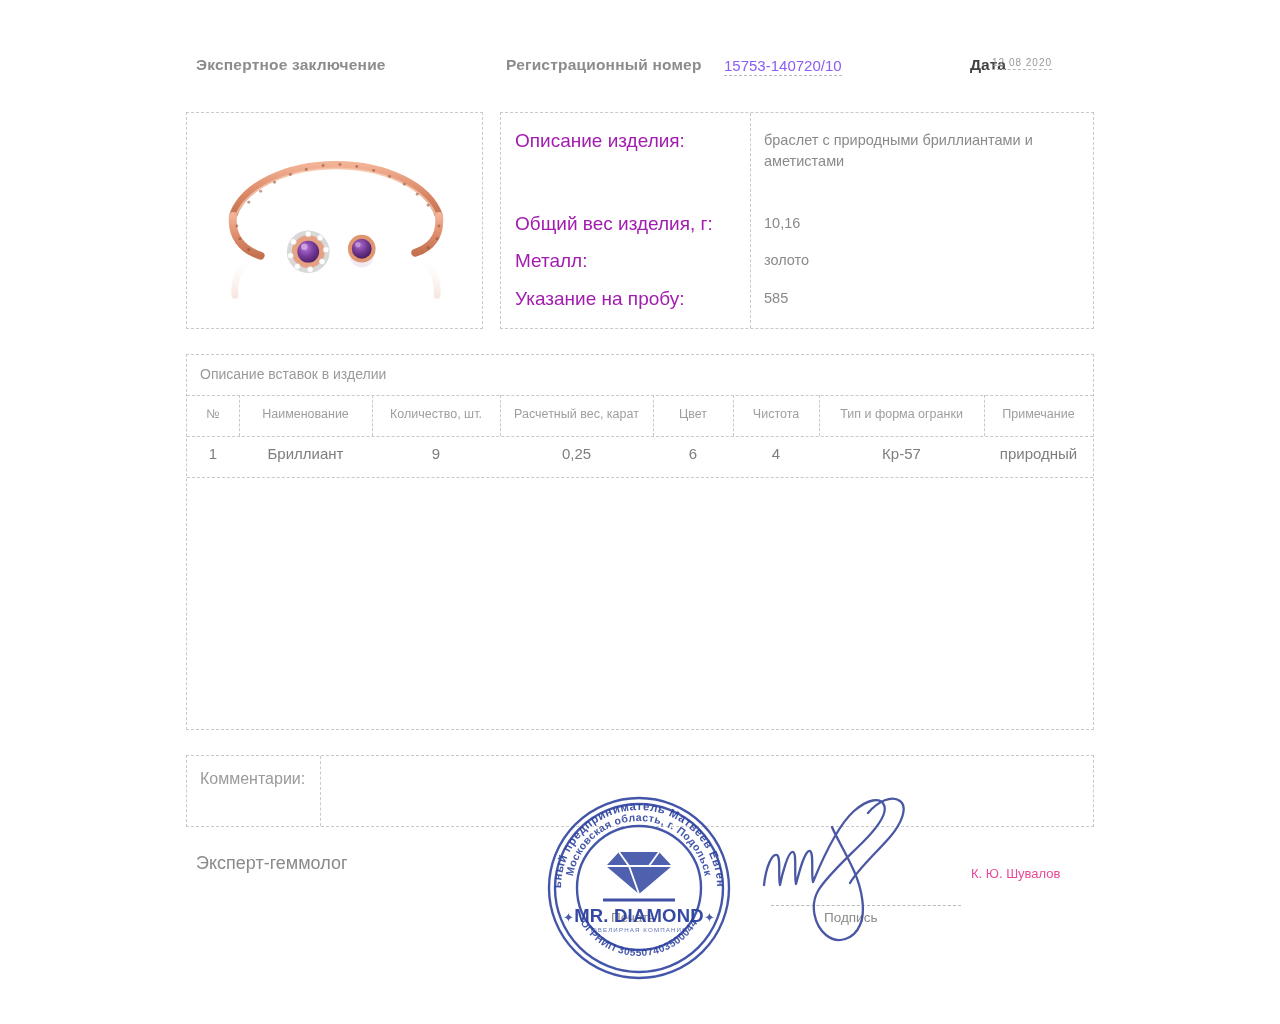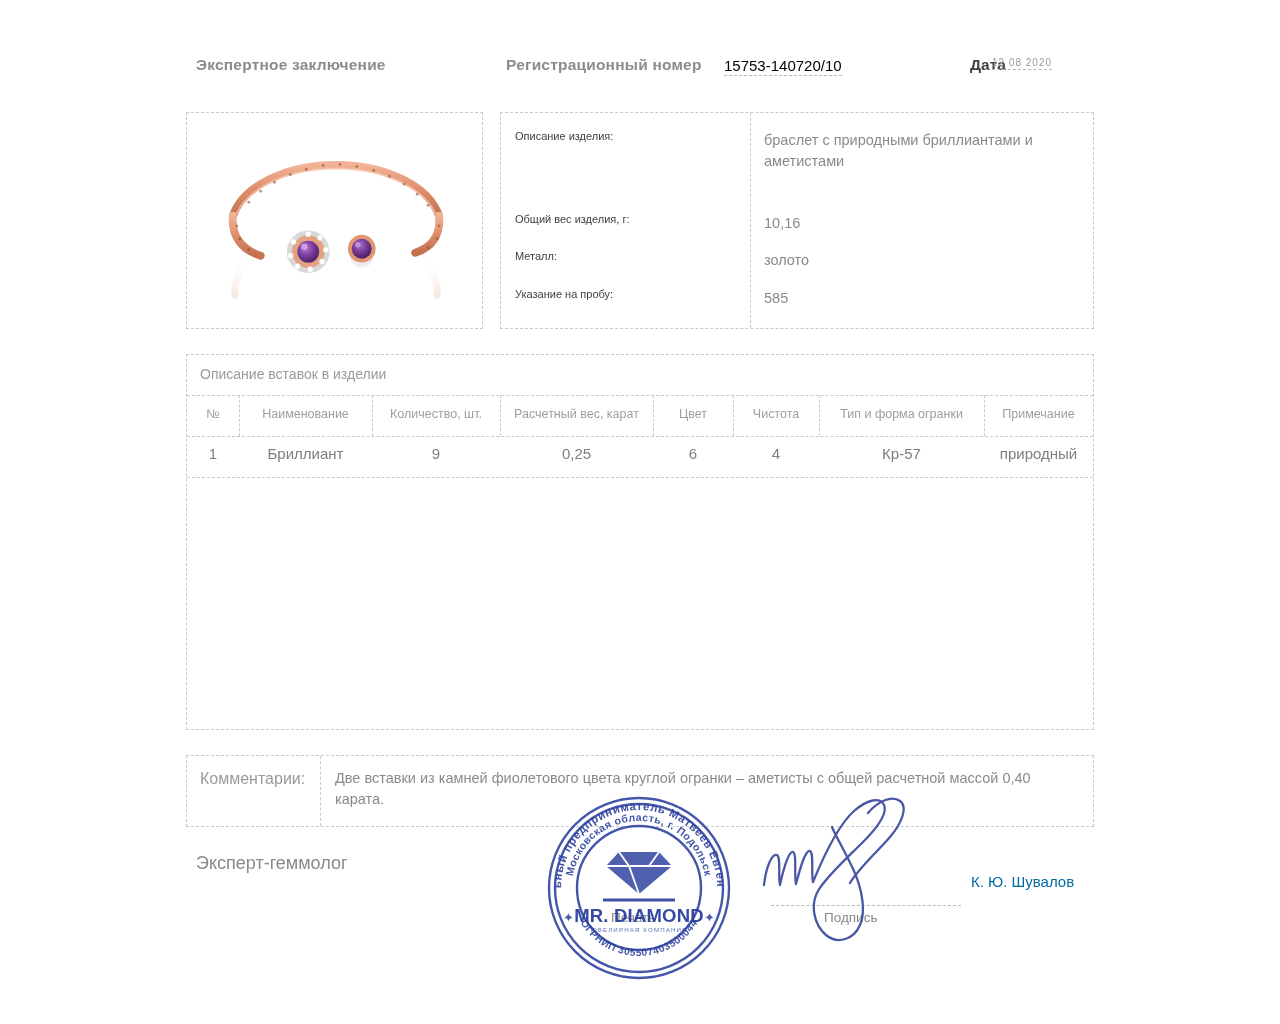--- a/index.html
+++ b/index.html
@@ -47,21 +47,21 @@
     font-size: 15.5px;
     font-weight: bold;
     color: #8c8c8c;
     letter-spacing: 0.2px;
   }
   .hdr-reg-value {
     position: absolute;
     left: 538px;
     top: 1px;
     font-size: 15px;
-    color: #000000;
+    color: #8b5cf6;
     border-bottom: 1px dashed #b8b8b8;
     padding-bottom: 1px;
   }
   .hdr-date-label {
     position: absolute;
     left: 784px;
     top: 0;
     font-size: 15.5px;
     font-weight: bold;
     color: #404040;
@@ -113,22 +113,22 @@
     border-left: 1px dashed #c9c9c9;
   }
   .desc-row {
     position: absolute;
     left: 0;
     width: 100%;
   }
   .desc-label {
     position: absolute;
     left: 14px;
-    font-size: 11px;
-    color: #404040;
+    font-size: 19px;
+    color: #a21caf;
     white-space: nowrap;
   }
   .desc-value {
     position: absolute;
     left: 263px;
     font-size: 14.5px;
     color: #8a8a8a;
     width: 320px;
     line-height: 21px;
   }
@@ -271,23 +271,23 @@
     position: absolute;
     left: 638px;
     top: 60px;
     font-size: 13.5px;
     color: #8a8a8a;
     text-align: center;
   }
   .expert-name {
     position: absolute;
     left: 785px;
-    top: 23px;
-    font-size: 15px;
-    color: #0369a1;
+    top: 16px;
+    font-size: 13px;
+    color: #ec4899;
     white-space: nowrap;
   }
 
   
   .stamp {
     position: absolute;
     left: 541px;
     top: 790px;
     width: 196px;
     height: 196px;
@@ -460,21 +460,20 @@
     <div class="td" style="left:313px; width:153px">0,25</div>
     <div class="td" style="left:466px; width:80px">6</div>
     <div class="td" style="left:546px; width:86px">4</div>
     <div class="td" style="left:632px; width:165px">Кр-57</div>
     <div class="td" style="left:797px; width:109px">природный</div>
   </div>
 
   <div class="comments-panel">
     <div class="comments-divider"></div>
     <div class="comments-label">Комментарии:</div>
-    <div class="comments-text">Две вставки из камней фиолетового цвета круглой огранки – аметисты с общей расчетной массой 0,40 карата.</div>
   </div>
 
   <div class="footer">
     <div class="expert-title">Эксперт-геммолог</div>
     <div class="seal-label">Печать</div>
     <div class="sign-rule"></div>
     <div class="sign-label">Подпись</div>
     <div class="expert-name">К. Ю. Шувалов</div>
   </div>
 

